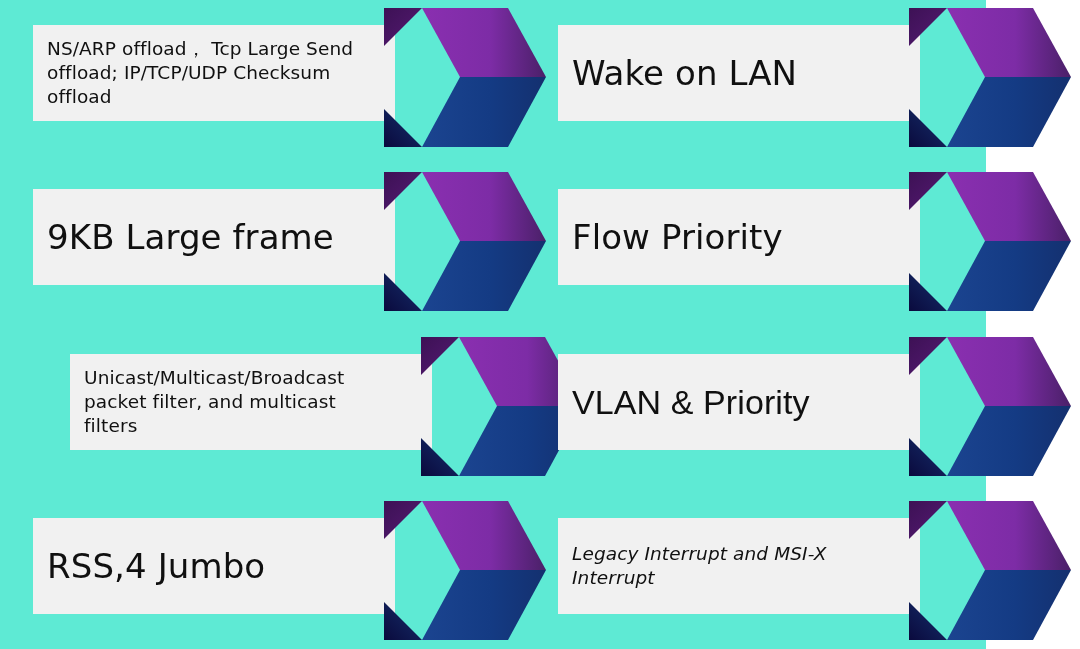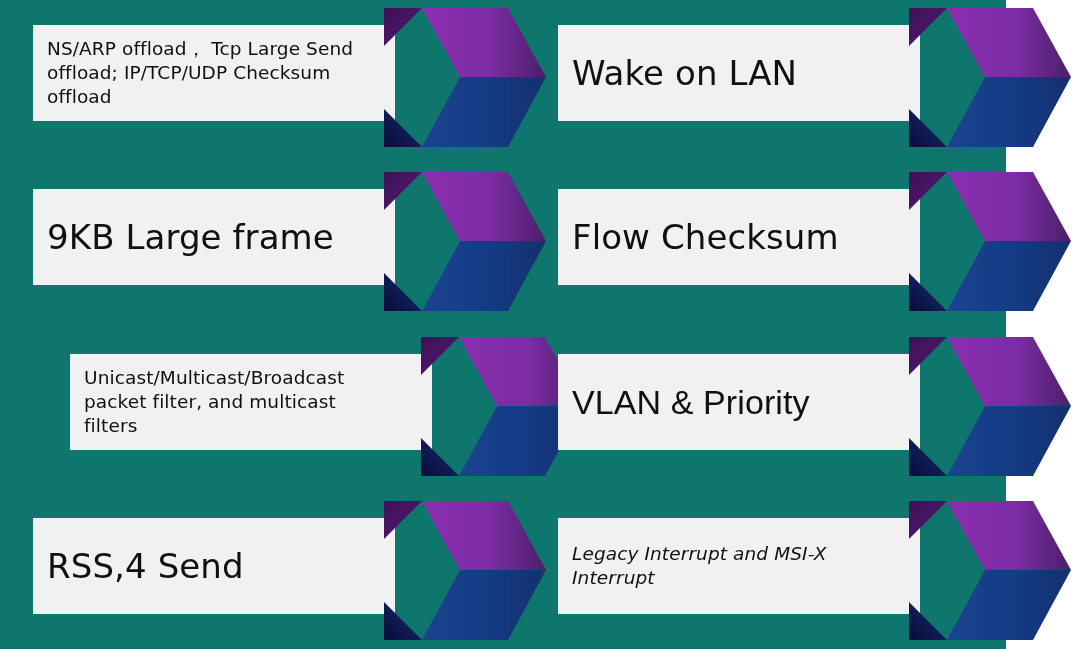--- a/index.html
+++ b/index.html
@@ -13,22 +13,21 @@
     height: 649px;
     overflow: hidden;
     font-family: "Liberation Sans", sans-serif;
     -webkit-font-smoothing: antialiased;
   }
 
   #slide {
     position: relative;
     width: 986px;
     height: 649px;
-    background: #0f766e;
-    padding-left: 20px;
+    background: #5eead4;
   }
 
   
   .chev {
     position: absolute;
     width: 517px;
     height: 155px;
   }
 
   
@@ -184,21 +183,21 @@
         <polygon points="11,8 49,8 11,46" fill="url(#g-sh-c)"></polygon>
         <polygon points="11,147 49,147 11,109" fill="url(#g-nv-c)"></polygon>
         <polygon points="49,8 135,8 173,77 87,77" fill="url(#g-pur-c)"></polygon>
         <polygon points="87,77 173,77 135,147 49,147" fill="url(#g-blu-c)"></polygon>
       </svg>
     </div>
   </div>
 
   <div class="chev big" style="left:33px; top:493px;">
     <div class="plate">
-      <span class="plate-text">RSS,4 Send</span>
+      <span class="plate-text">RSS,4 Jumbo</span>
     </div>
     <div class="arrow">
       <svg viewBox="0 0 177 155" xmlns="http://www.w3.org/2000/svg">
         <defs>
           <linearGradient id="g-pur-d" x1="0" y1="0" x2="1" y2="0">
             <stop offset="0" stop-color="#8a2fb0"></stop>
               <stop offset="0.55" stop-color="#7d2ca6"></stop>
               <stop offset="1" stop-color="#4a2068"></stop>
           </linearGradient>
           <linearGradient id="g-blu-d" x1="0" y1="0" x2="1" y2="0">
@@ -252,21 +251,21 @@
         <polygon points="11,8 49,8 11,46" fill="url(#g-sh-e)"></polygon>
         <polygon points="11,147 49,147 11,109" fill="url(#g-nv-e)"></polygon>
         <polygon points="49,8 135,8 173,77 87,77" fill="url(#g-pur-e)"></polygon>
         <polygon points="87,77 173,77 135,147 49,147" fill="url(#g-blu-e)"></polygon>
       </svg>
     </div>
   </div>
 
   <div class="chev big" style="left:558px; top:164px;">
     <div class="plate">
-      <span class="plate-text">Flow Checksum</span>
+      <span class="plate-text">Flow Priority</span>
     </div>
     <div class="arrow">
       <svg viewBox="0 0 177 155" xmlns="http://www.w3.org/2000/svg">
         <defs>
           <linearGradient id="g-pur-f" x1="0" y1="0" x2="1" y2="0">
             <stop offset="0" stop-color="#8a2fb0"></stop>
               <stop offset="0.55" stop-color="#7d2ca6"></stop>
               <stop offset="1" stop-color="#4a2068"></stop>
           </linearGradient>
           <linearGradient id="g-blu-f" x1="0" y1="0" x2="1" y2="0">

